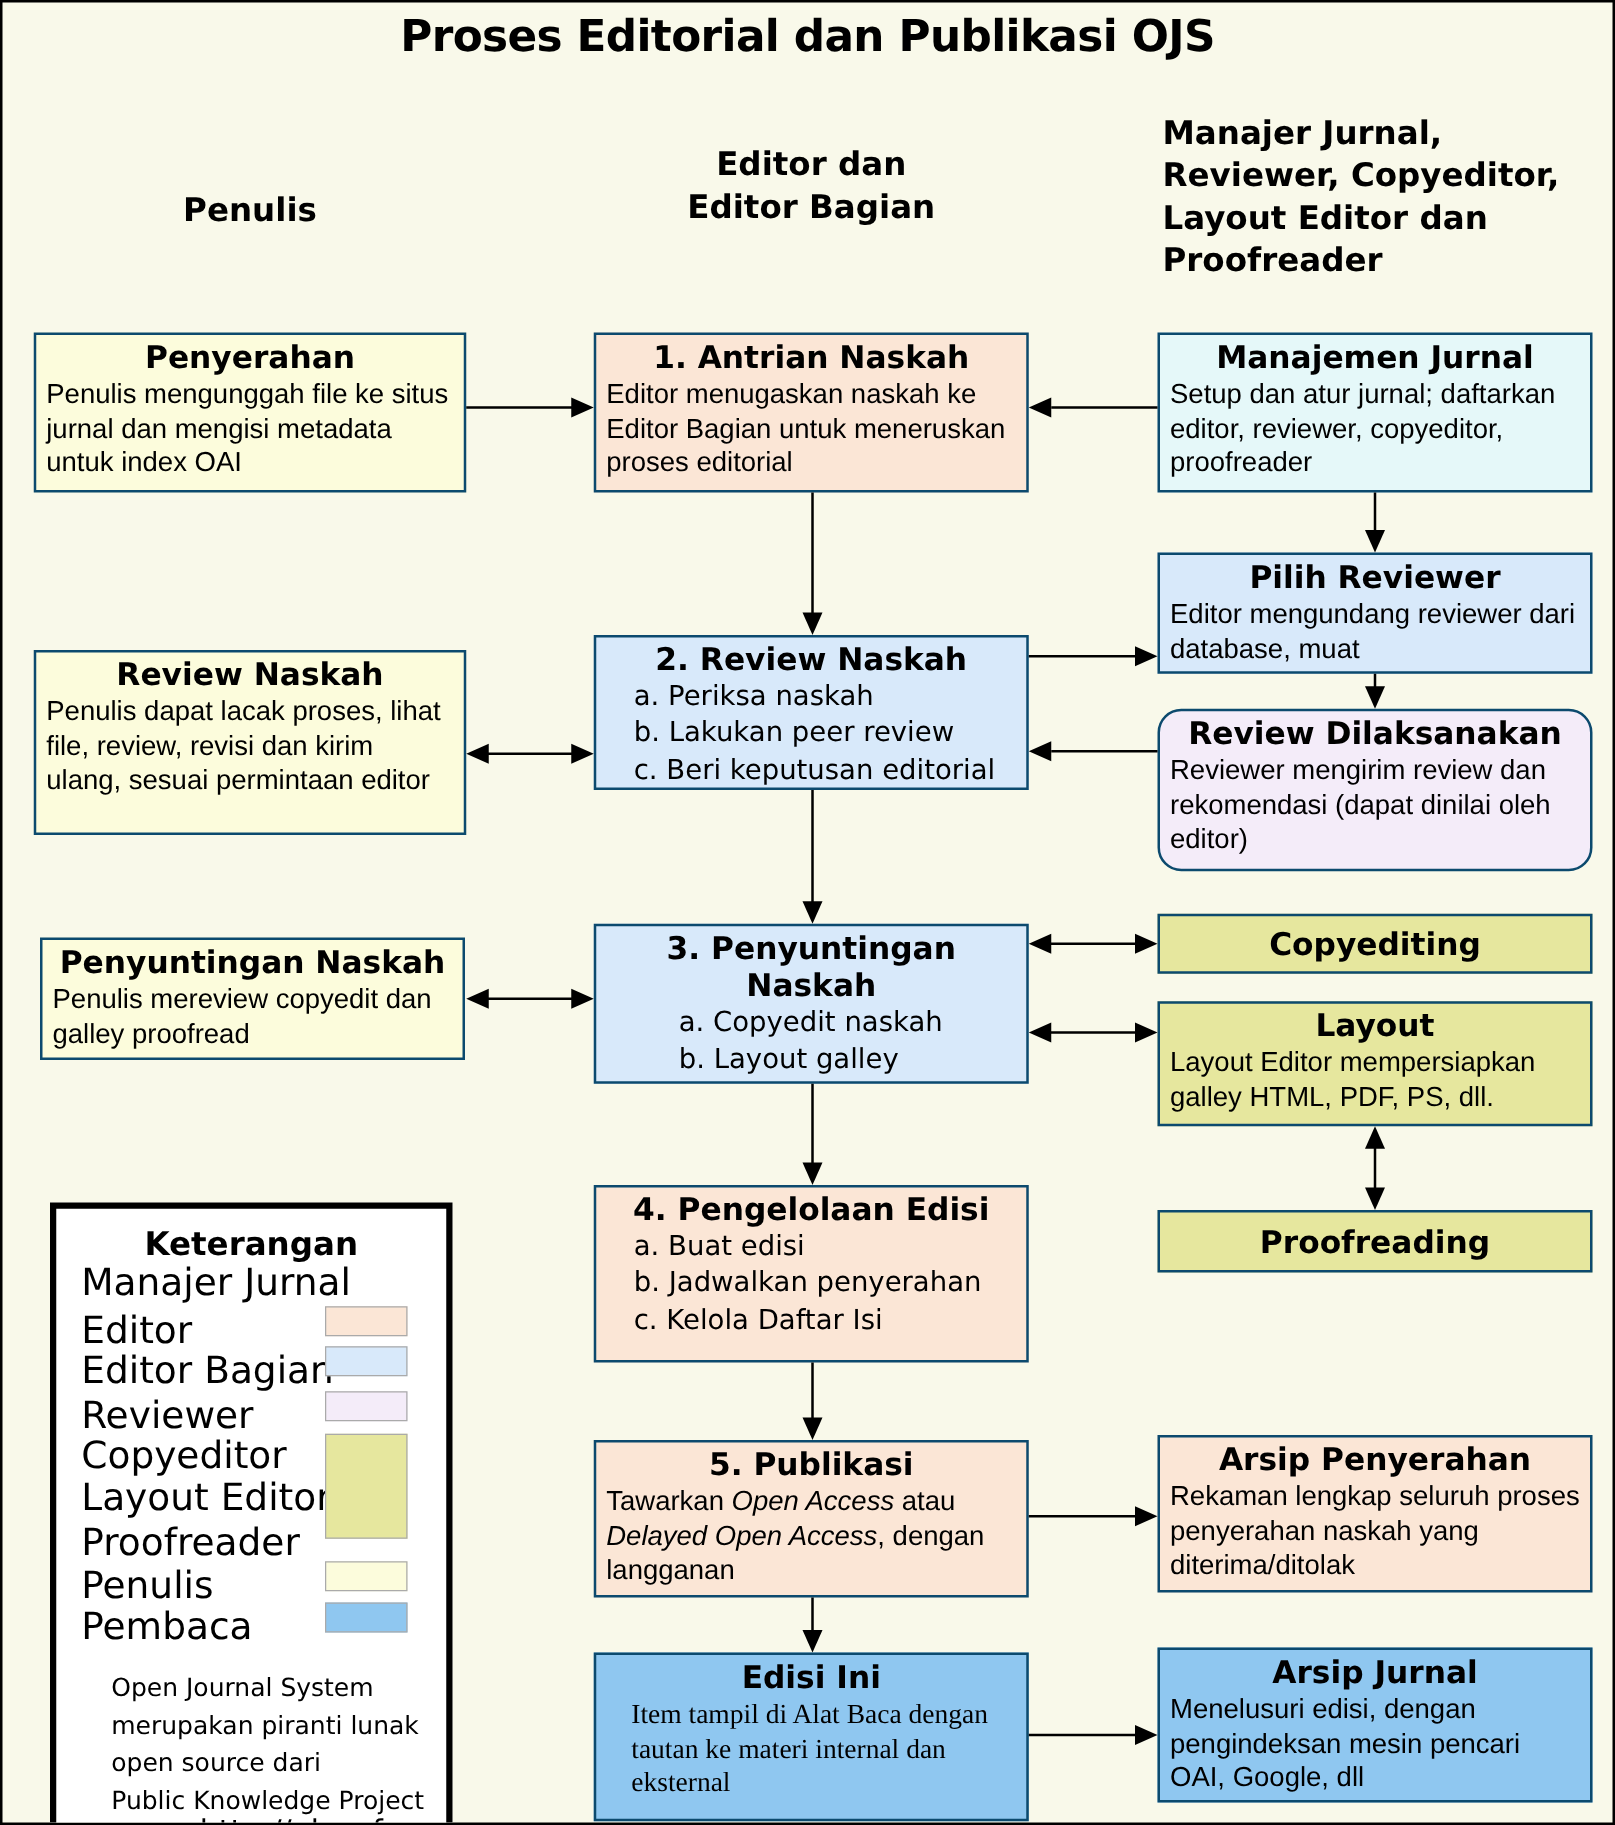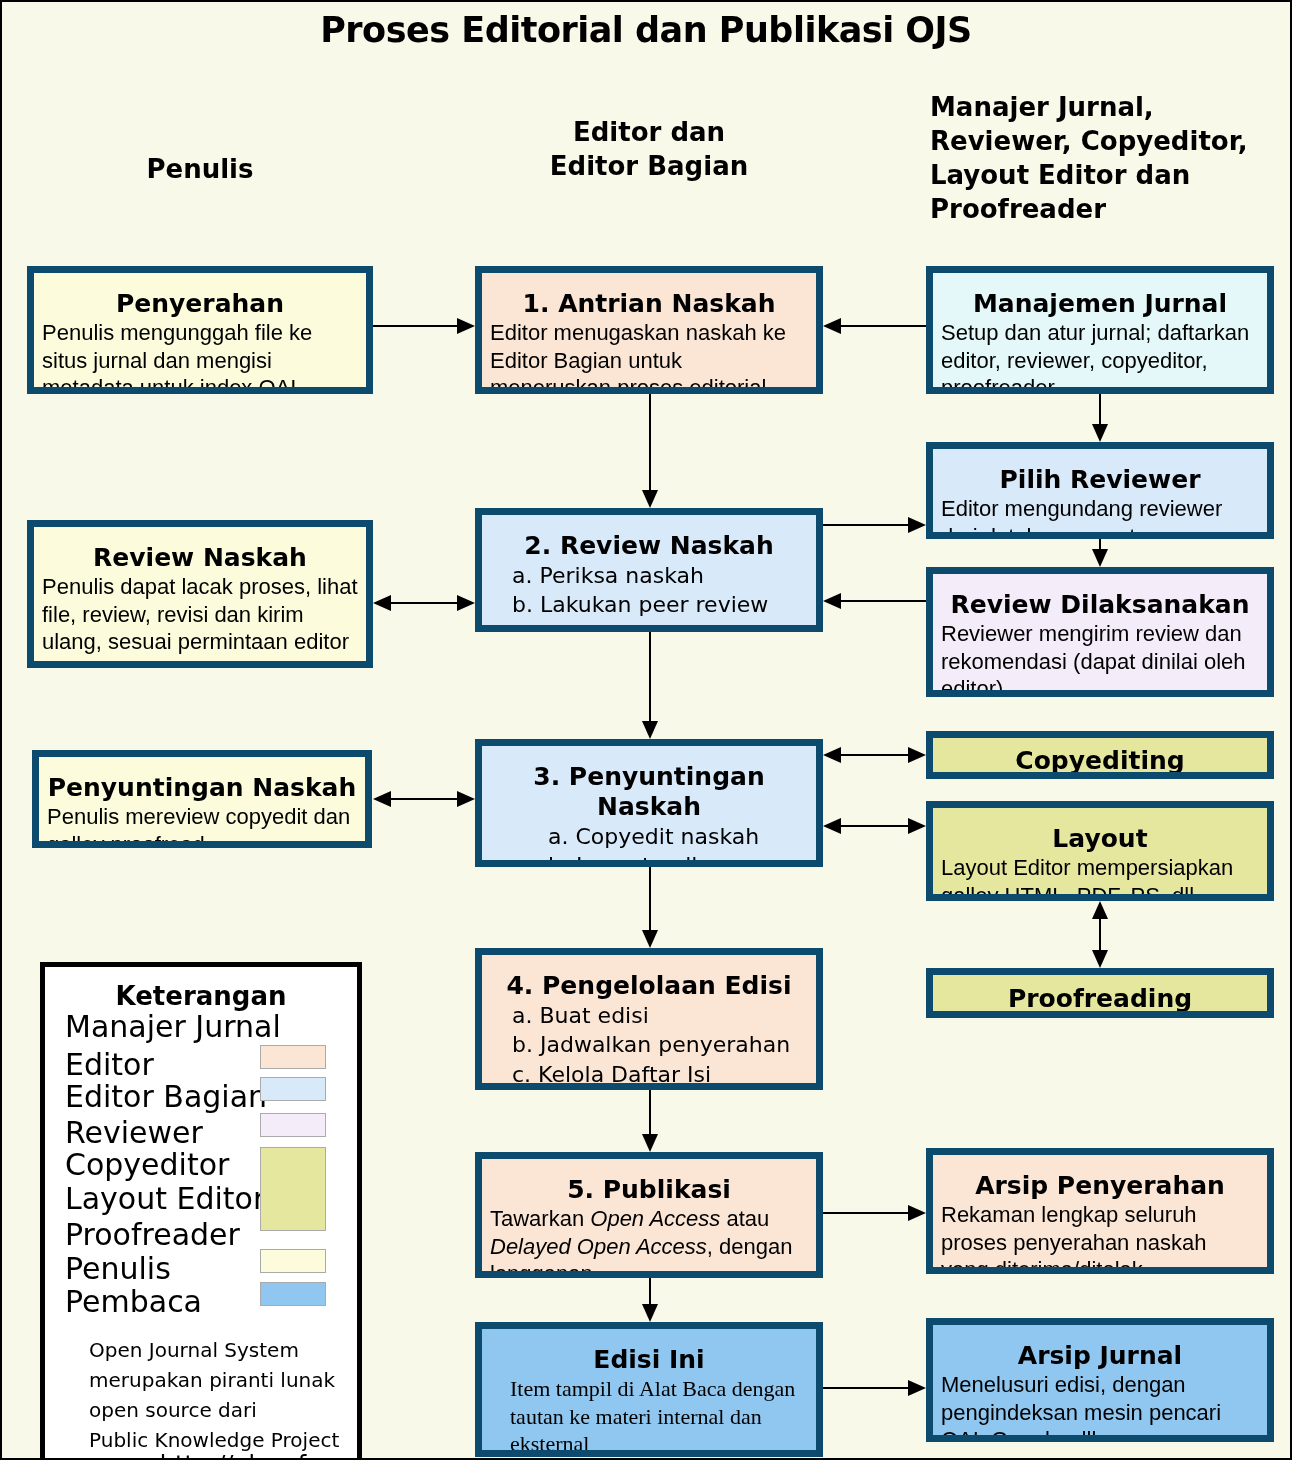--- a/index.html
+++ b/index.html
@@ -17,42 +17,42 @@
     text-align:center;font-weight:bold;font-size:35px;
     letter-spacing:-0.5px;
   }
   .col-header{position:absolute;font-weight:bold;font-size:26px;line-height:34px;}
   #h-penulis{left:25px;top:150px;width:346px;text-align:center;}
   #h-editor{left:473px;top:113px;width:348px;text-align:center;}
   #h-manajer{left:928px;top:88px;width:360px;text-align:left;}
 
   .box{
     position:absolute;box-sizing:border-box;
-    border:7px solid #0c4a6e;
-    padding:16px 8px;overflow:hidden;
+    border:2px solid #0c4a6e;
+    padding:3px 8px;overflow:hidden;
   }
   .box .title{
     font-weight:bold;font-size:25px;text-align:center;line-height:1.2;
     font-family:"DejaVu Sans",sans-serif;
   }
   .box .body{
     font-family:"Liberation Sans",sans-serif;
     font-size:22px;line-height:1.25;text-align:left;
   }
   .box .items{font-size:22px;line-height:1.33;}
   .it{font-style:italic;margin-top:17px;}
 
   #b-penyerahan{left:25px;top:264px;width:346px;height:128px;}
   #b-antrian{left:473px;top:264px;width:348px;height:128px;}
   #b-manajemen{left:924px;top:264px;width:348px;height:128px;}
   #b-pilih{left:924px;top:440px;width:348px;height:97px;}
   #b-review-left{left:25px;top:518px;width:346px;height:148px;}
   #b-review2{left:473px;top:506px;width:348px;height:124px;}
   #b-review2 .items{padding-left:22px;}
-  #b-dilaksanakan{left:924px;top:565px;width:348px;height:130px;}
+  #b-dilaksanakan{left:924px;top:565px;width:348px;height:130px;border-radius:19px;}
   #b-penyuntingan-left{left:30px;top:748px;width:340px;height:98px;}
   #b-penyuntingan3{left:473px;top:737px;width:348px;height:128px;}
   #b-penyuntingan3 .items{padding-left:58px;}
   #b-copyediting{left:924px;top:729px;width:348px;height:48px;padding-top:8px;}
   #b-layout{left:924px;top:799px;width:348px;height:100px;}
   #b-pengelolaan{left:473px;top:946px;width:348px;height:142px;}
   #b-pengelolaan .items{padding-left:22px;}
   #b-proofreading{left:924px;top:966px;width:348px;height:50px;padding-top:9px;}
   #b-publikasi{left:473px;top:1150px;width:348px;height:126px;}
   #b-arsip-penyerahan{left:924px;top:1146px;width:348px;height:126px;}

